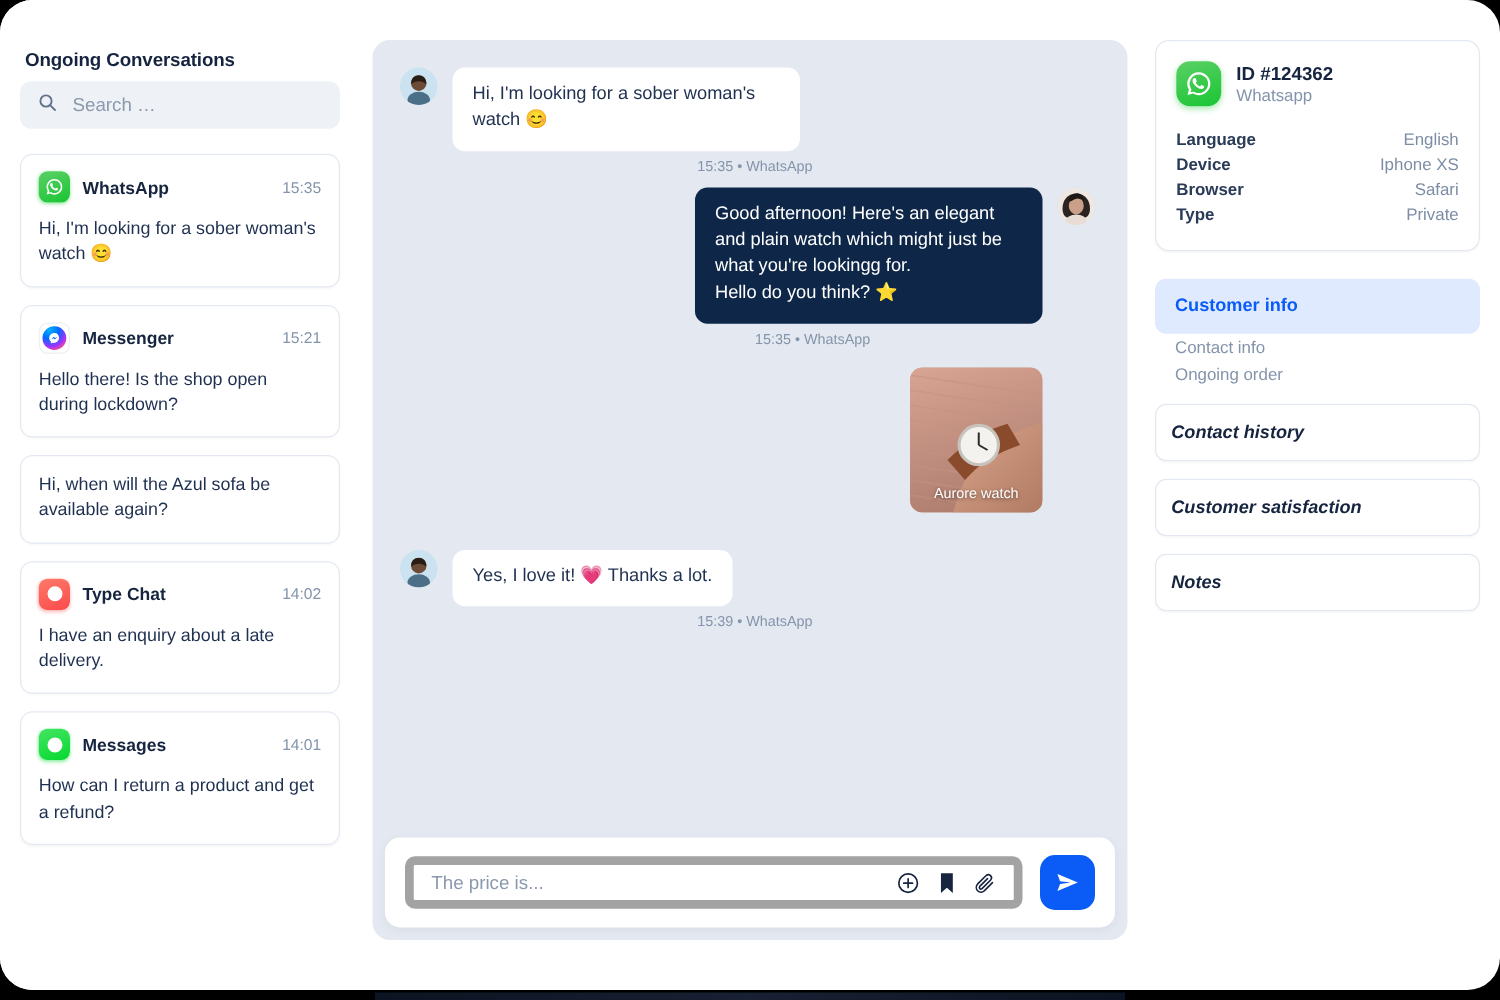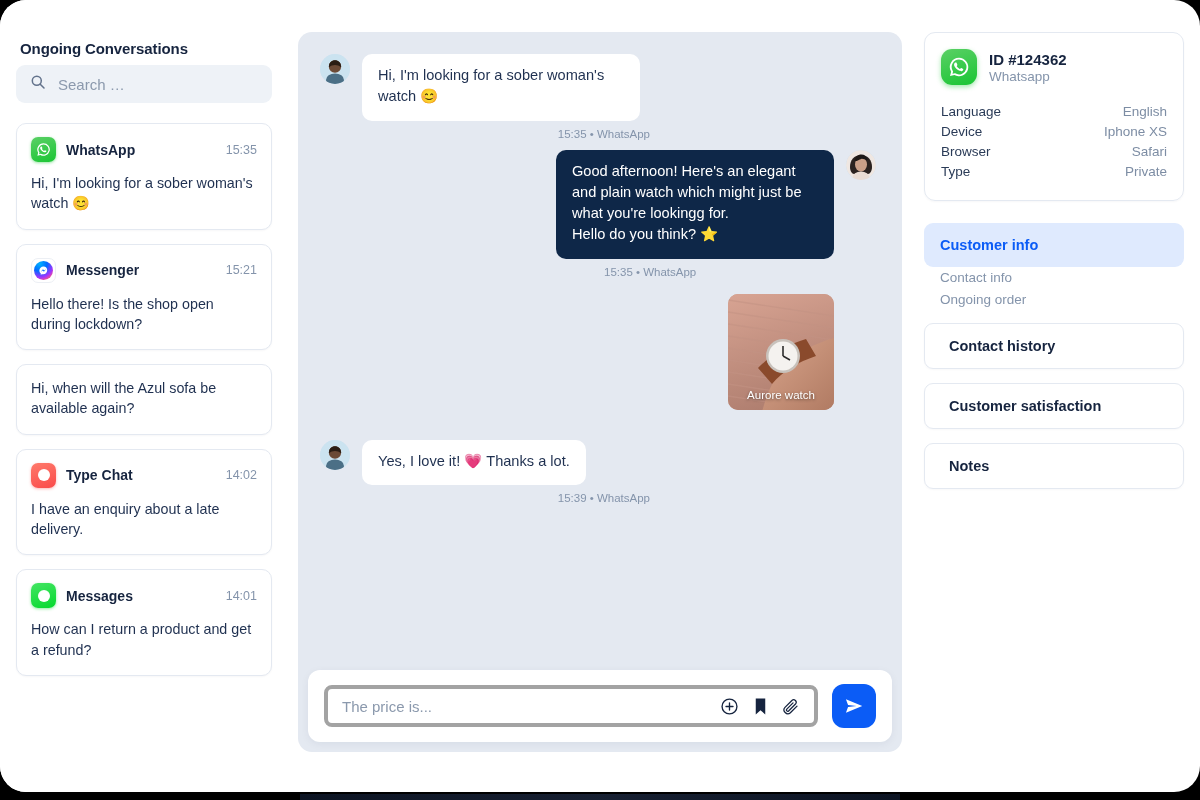--- a/index.html
+++ b/index.html
@@ -189,21 +189,21 @@
     border-radius: 12px;
     padding: 14px 16px;
     display: flex;
     align-items: center;
     gap: 14px;
     box-shadow: 0 2px 8px rgba(22,36,63,.06);
   }
   .composer-field {
     flex: 1;
     height: 42px;
-    border: 4px solid #a3a3a3;
+    border: 7px solid #a3a3a3;
     border-radius: 8px;
     display: flex;
     align-items: center;
     padding: 0 14px;
     gap: 14px;
   }
   .composer-field input {
     flex: 1;
     border: none;
     outline: none;
@@ -249,21 +249,21 @@
   }
   .id-title { font-size: 15px; font-weight: bold; color: #16243f; }
   .id-sub { font-size: 13.5px; color: #8494ab; margin-top: 1px; }
   .id-row {
     display: flex;
     justify-content: space-between;
     font-size: 13.5px;
     line-height: 1.42;
     padding: 0.5px 0;
   }
-  .id-key { font-weight: normal; color: #2a3b57; }
+  .id-key { font-weight: bold; color: #2a3b57; }
   .id-val { color: #7d8da4; }
 
   .panel-active {
     background: #dfeafe;
     border-radius: 9px;
     padding: 14px 16px;
     font-size: 14.5px;
     font-weight: bold;
     color: #0b5cf6;
     cursor: pointer;
@@ -271,27 +271,28 @@
   .sub-link {
     font-size: 13.5px;
     color: #8494ab;
     padding: 1px 16px;
     cursor: pointer;
     line-height: 1.5;
   }
   .panel-btn {
     border: 1px solid #e4e9f1;
     border-radius: 9px;
-    padding: 14px 24px;
+    padding: 14px 12px;
     font-size: 14.5px;
     font-weight: bold;
     color: #16243f;
     margin-top: 14px;
     cursor: pointer;
     box-shadow: 0 1px 2px rgba(22,36,63,.03);
+    font-style: italic;
   }
   .sub-wrap { margin-bottom: 12px; }
   .bottom-sliver {
     position: absolute;
     left: 300px; bottom: 0;
     width: 600px; height: 6px;
     background: linear-gradient(90deg,#16243f,#2b3b5c,#16243f);
     opacity: .55;
   }
 </style>

